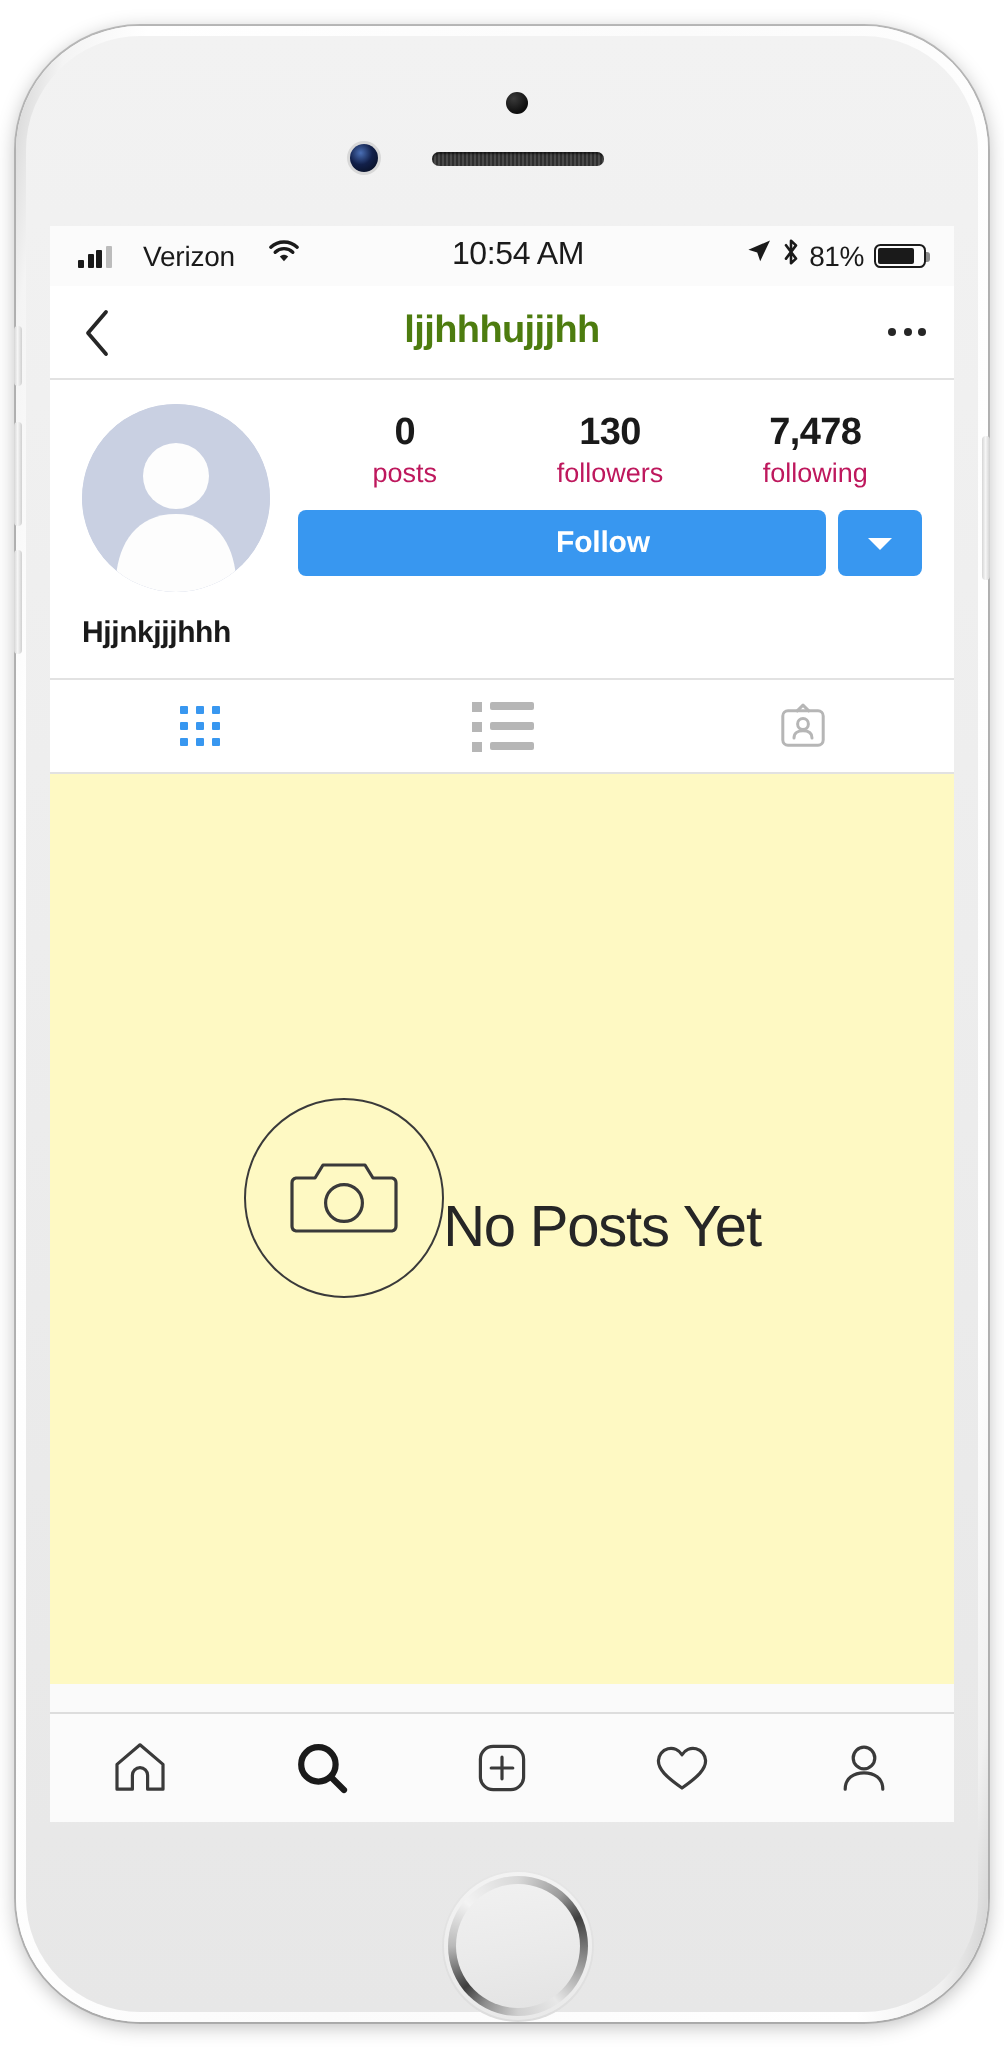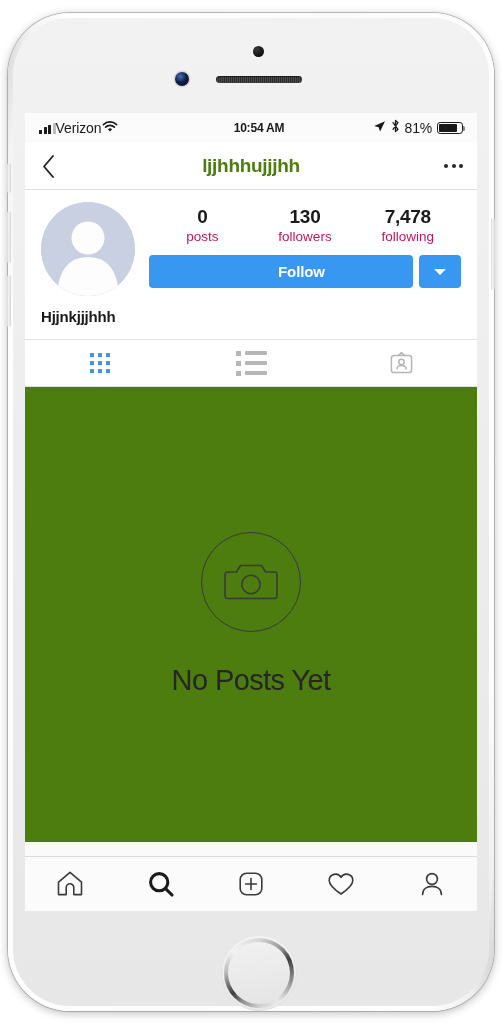--- a/index.html
+++ b/index.html
@@ -119,29 +119,29 @@
     background: #fbfbfb;
     display: flex;
     align-items: center;
     padding: 0 14px;
     box-sizing: border-box;
   }
   #status-left, #status-right {
     display: flex;
     align-items: center;
     flex: 1;
-    gap: 0;
+    gap: 16px;
   }
   #status-right { justify-content: flex-end; gap: 5px; }
   #status-center {
     position: absolute;
     left: 16px; right: 0;
     text-align: center;
-    font-size: 12px;
-    font-weight: bold;
+    font-size: 16px;
+    font-weight: normal;
     color: #1a1a1a;
     letter-spacing: -0.2px;
     pointer-events: none;
   }
   .carrier-text {
     font-size: 14px;
     color: #1a1a1a;
     letter-spacing: -0.1px;
   }
   .sig-bars { display: flex; align-items: flex-end; gap: 1.5px; height: 11px; }
@@ -332,23 +332,23 @@
     border-radius: 0.5px;
   }
   .list-icon { display: flex; flex-direction: column; gap: 5px; }
   .list-icon .row { display: flex; align-items: center; gap: 4px; }
   .list-icon .sq { width: 5px; height: 5px; background: #b6b6b6; }
   .list-icon .ln { width: 22px; height: 4px; background: #b6b6b6; border-radius: 1px; }
 
   
   #empty-state {
     height: 455px;
-    background: #4d7c0f;
-    display: flex;
-    flex-direction: column;
+    background: #fef9c3;
+    display: flex;
+    flex-direction: row;
     align-items: center;
     justify-content: center;
   }
   #empty-circle {
     width: 98px; height: 98px;
     border-radius: 50%;
     border: 1.6px solid #3a3a3a;
     display: flex;
     align-items: center;
     justify-content: center;

